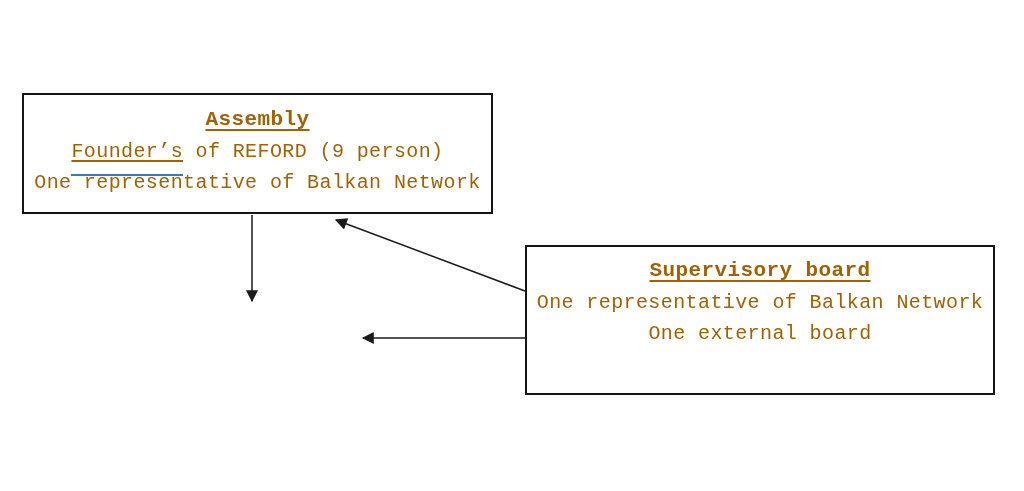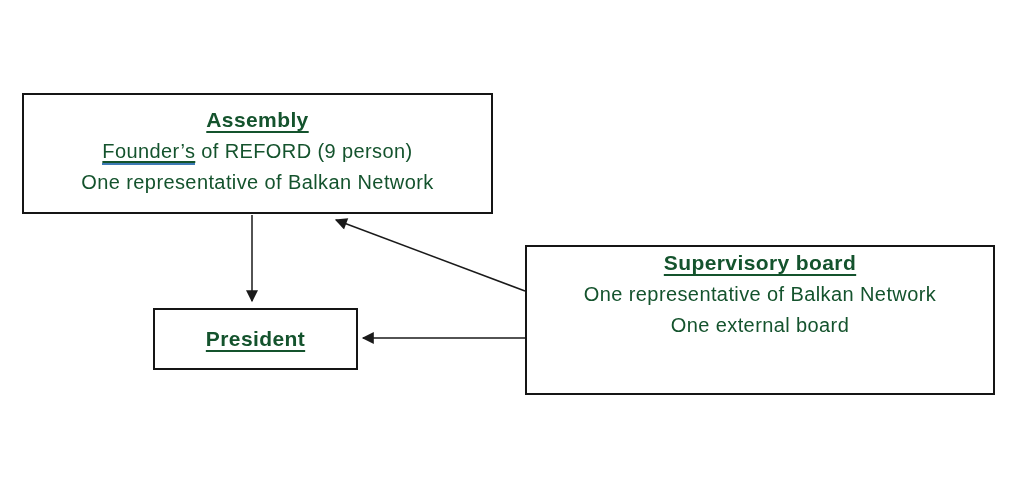--- a/index.html
+++ b/index.html
@@ -5,22 +5,22 @@
   html, body {
     margin: 0;
     padding: 0;
     background: #ffffff;
   }
   .canvas {
     position: relative;
     width: 1024px;
     height: 491px;
     background: #ffffff;
-    font-family: Liberation Sans, sans-serif;
-    color: #14532d;
+    font-family: Liberation Mono, monospace;
+    color: #a16207;
     overflow: hidden;
   }
   .arrows {
     position: absolute;
     inset: 0;
     width: 1024px;
     height: 491px;
     pointer-events: none;
   }
   .node {
@@ -44,21 +44,21 @@
     height: 62px;
     display: flex;
     align-items: center;
     justify-content: center;
   }
   .node-supervisory {
     left: 525px;
     top: 245px;
     width: 470px;
     height: 150px;
-    padding-top: 0;
+    padding-top: 8px;
   }
   .node .title {
     font-weight: bold;
     font-size: 21px;
     line-height: 32px;
     letter-spacing: 0.4px;
     text-decoration: underline;
     text-decoration-thickness: 2px;
     text-underline-offset: 4px;
   }
@@ -66,21 +66,21 @@
     font-size: 20px;
     line-height: 31px;
     letter-spacing: 0.4px;
     white-space: nowrap;
   }
   .double-u {
     text-decoration: underline;
     text-decoration-thickness: 1.5px;
     text-underline-offset: 3px;
     border-bottom: 2px solid #3d7ab5;
-    padding-bottom: 1px;
+    padding-bottom: 11px;
   }
 </style>
 </head>
 <body>
 
 <div class="canvas">
 
   <svg class="arrows" viewBox="0 0 1024 491" xmlns="http://www.w3.org/2000/svg">
     <defs>
       <marker id="ah" viewBox="0 0 10 10" refX="9" refY="5" markerWidth="9" markerHeight="8" orient="auto">
@@ -91,23 +91,20 @@
     <line x1="525" y1="291" x2="336" y2="220" stroke="#1a1a1a" stroke-width="1.5" marker-end="url(#ah)"></line>
     <line x1="525" y1="338" x2="363" y2="338" stroke="#1a1a1a" stroke-width="1.5" marker-end="url(#ah)"></line>
   </svg>
 
   <div class="node node-assembly">
     <div class="title">Assembly</div>
     <div class="line"><span class="double-u">Founder’s</span><span> of REFORD (9 person)</span></div>
     <div class="line">One representative of Balkan Network</div>
   </div>
 
-  <div class="node node-president">
-    <div class="title">President</div>
-  </div>
 
   <div class="node node-supervisory">
     <div class="title">Supervisory board</div>
     <div class="line">One representative of Balkan Network</div>
     <div class="line">One external board</div>
   </div>
 
 </div>
 
 </body></html>

